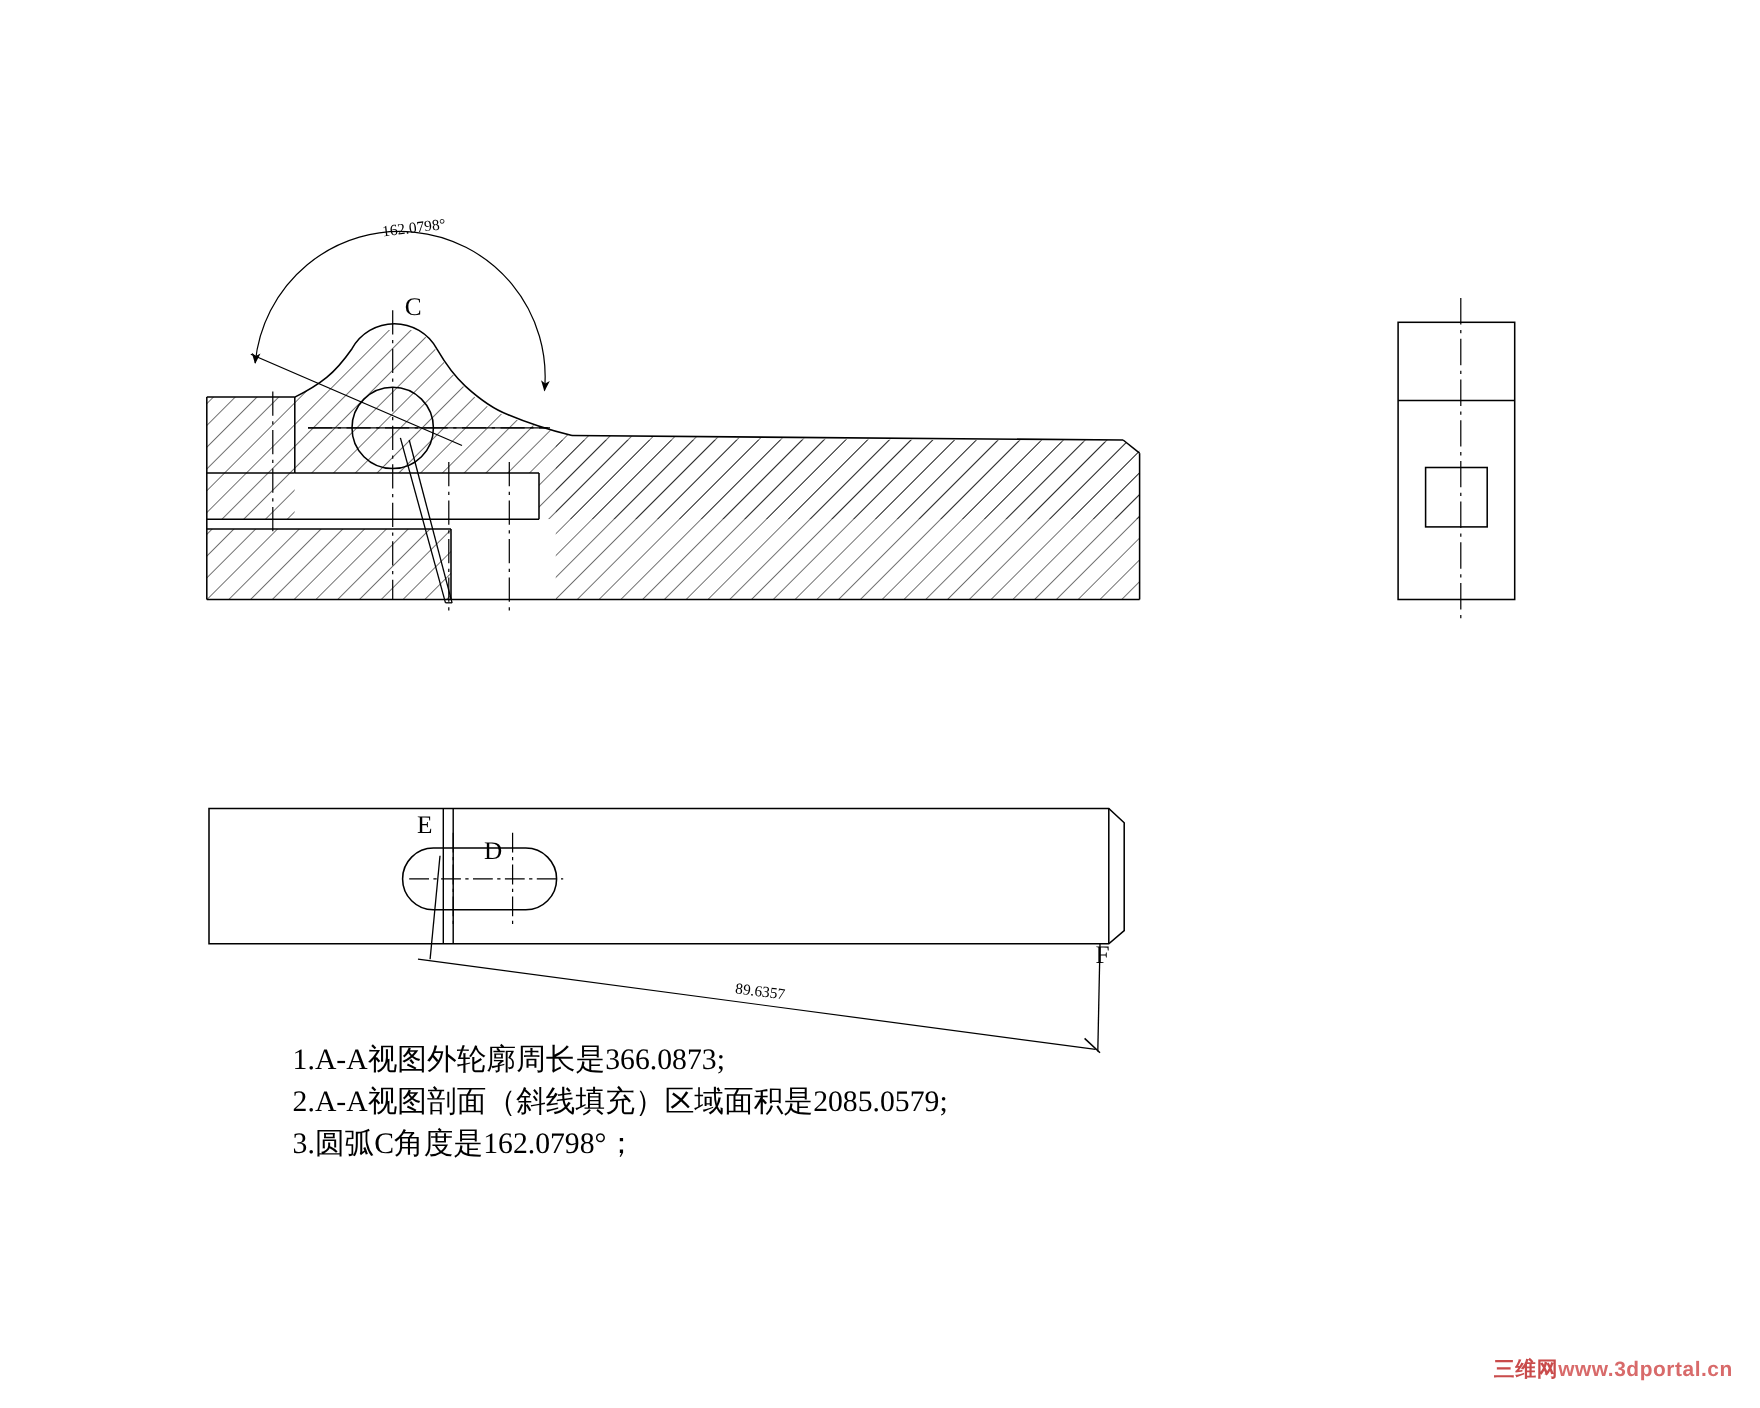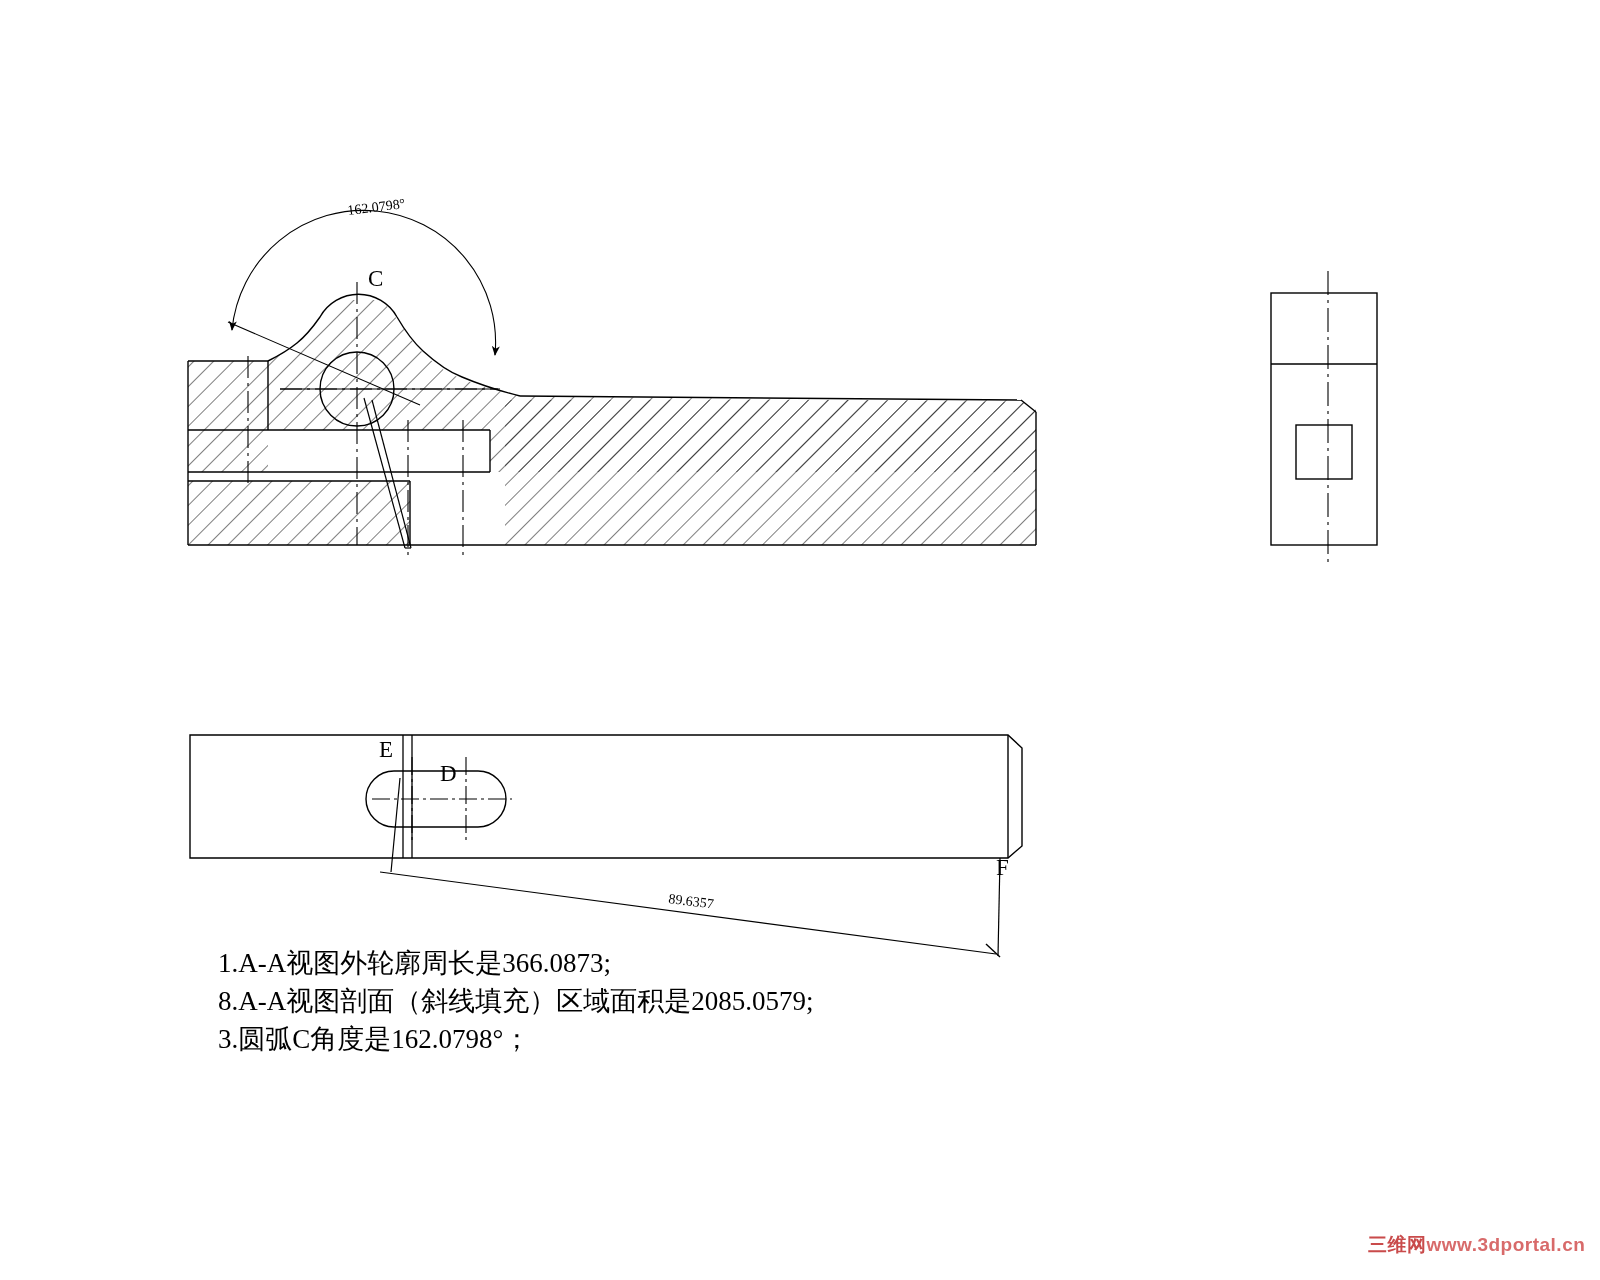--- a/index.html
+++ b/index.html
@@ -34,32 +34,32 @@
     top: 944px;
     width: 900px;
   }
   .note-line {
     font-family: "Liberation Serif", serif;
     font-size: 27px;
     line-height: 38px;
     color: #000000;
     white-space: nowrap;
     letter-spacing: 0px;
+    margin-left: 48px;
   }
   .watermark {
     position: absolute;
     left: 1358px;
     top: 1232px;
     font-family: "Liberation Sans", sans-serif;
     font-size: 19px;
     font-weight: bold;
     color: #d86a6a;
     letter-spacing: 0.5px;
     white-space: nowrap;
-    margin-left: 10px;
   }
   .wm-cn { color: #c94b4b; }
   .cad-label {
     font-family: "Liberation Serif", serif;
     fill: #000000;
   }
   .dim-text {
     font-family: "Liberation Serif", serif;
     fill: #000000;
   }
@@ -215,21 +215,21 @@
       <text class="dim-text" x="668" y="903" font-size="14" transform="rotate(7 668 903)">89.6357</text>
 
       <text class="cad-label" x="379" y="757" font-size="23">E</text>
       <text class="cad-label" x="440" y="781" font-size="23">D</text>
       <text class="cad-label" x="996" y="875" font-size="23">F</text>
     </g>
   </svg>
 
   <div class="notes-block">
     <div class="note-line">1.A-A视图外轮廓周长是366.0873;</div>
-    <div class="note-line">8.A-A视图剖面（斜线填充）区域面积是2085.0579;</div>
+    <div class="note-line">2.A-A视图剖面（斜线填充）区域面积是2085.0579;</div>
     <div class="note-line">3.圆弧C角度是162.0798°；</div>
   </div>
 
   <div class="watermark">
     <span class="wm-cn">三维网</span><span>www.3dportal.cn</span>
   </div>
 
 </div>
 
 </body></html>

